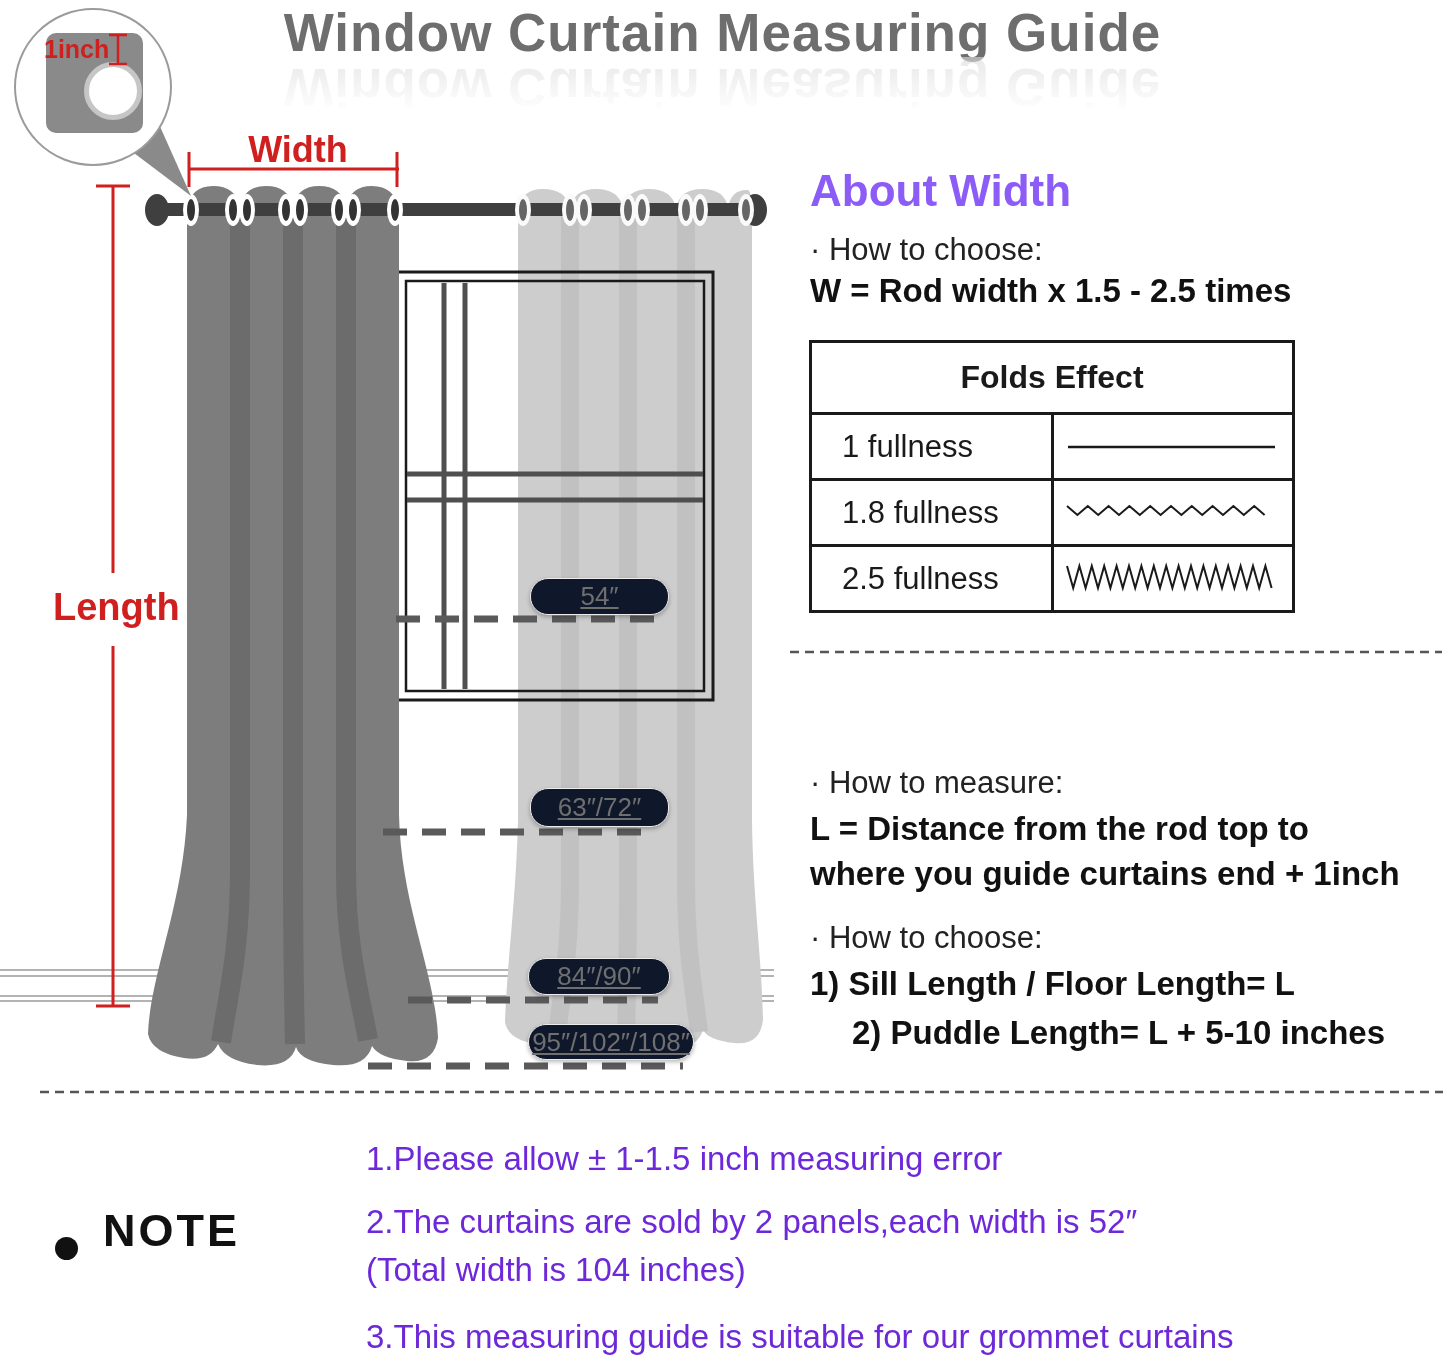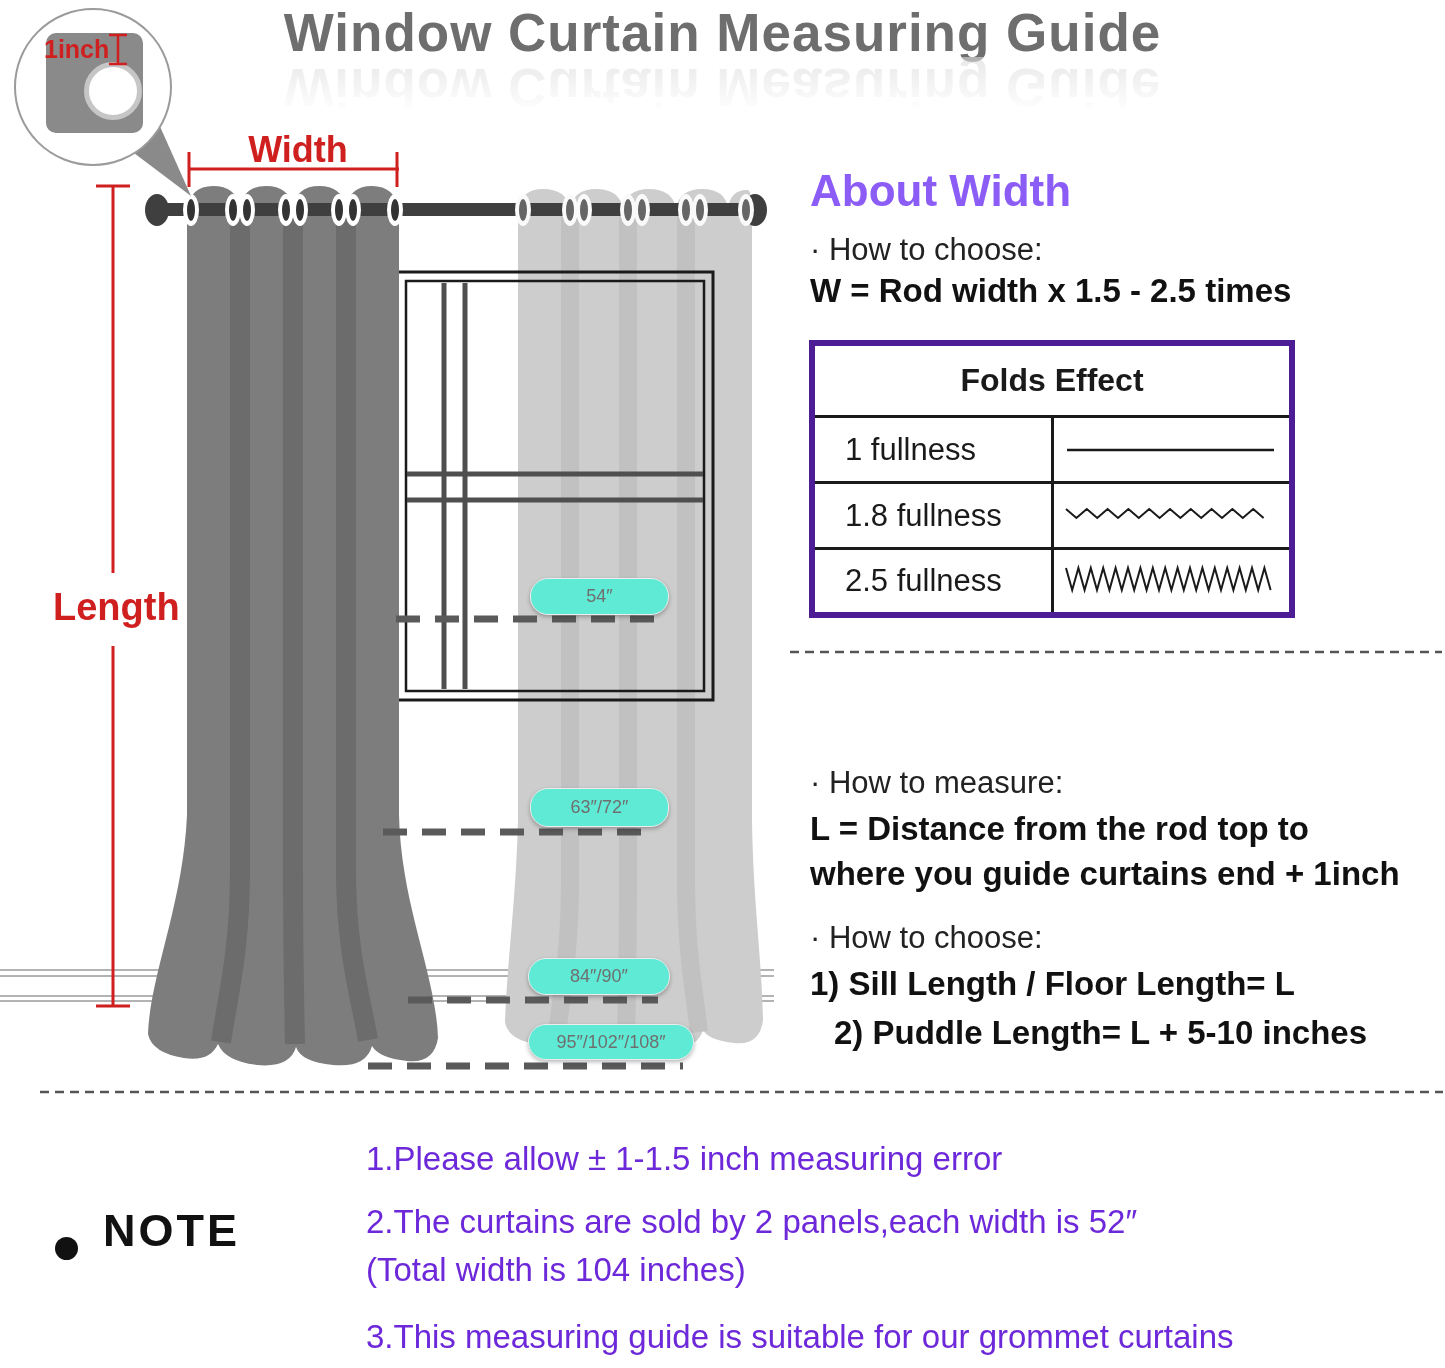--- a/index.html
+++ b/index.html
@@ -10,29 +10,29 @@
   .title{left:0;top:2px;width:100%;text-align:center;font-size:53px;font-weight:700;
          letter-spacing:1px;color:var(--title_gray,#6e6e6e);white-space:nowrap;}
   .title-reflect{left:0;top:57px;width:100%;text-align:center;font-size:53px;font-weight:700;
          letter-spacing:1px;color:var(--title_gray,#6e6e6e);transform:scaleY(-1);opacity:.28;
          white-space:nowrap;}
   .title-fade{left:0;top:57px;width:100%;height:70px;
          background:linear-gradient(to bottom,rgba(255,255,255,.45) 0%,#fff 80%);}
   
   .red-label{color:var(--red,#cf1f1f);font-weight:700;}
   
-  .pill{background:#5eead4;border:1px solid #ececec;border-radius:18px;
+  .pill{background:#0f172a;border:1px solid #ececec;border-radius:18px;
         box-shadow:0 2px 4px rgba(0,0,0,.28);color:var(--pill_text,#6f6f6f);
-        display:flex;align-items:center;justify-content:center;font-size:18px;}
+        display:flex;align-items:center;justify-content:center;font-size:26px;text-decoration:underline;}
   
   .h2{font-size:44px;font-weight:700;color:#8b5cf6;white-space:nowrap;}
   .body-line{font-size:31px;color:#222;white-space:nowrap;}
   .formula{font-size:33px;font-weight:600;color:#111;white-space:nowrap;}
   
-  .ftable{border:6px solid #4c1d95;border-collapse:collapse;table-layout:fixed;}
+  .ftable{border:3px solid #4c1d95;border-collapse:collapse;table-layout:fixed;}
   .ftable td,.ftable th{border:3px solid #1a1a1a;font-weight:400;}
   .ftable th{font-size:32px;font-weight:600;text-align:center;}
   .ftable td.lbl{font-size:31px;text-align:left;padding-left:30px;}
   .ftable td.fx{text-align:center;}
   
   .note-word{font-size:45px;font-weight:800;letter-spacing:3px;color:#111;white-space:nowrap;}
   .note-line{font-size:33px;color:#6d28d9;white-space:nowrap;}
   .dot{background:#111;border-radius:50%;}
   
   .tape-circle{border:2px solid #9b9b9b;border-radius:50%;background:#fff;}
@@ -261,21 +261,21 @@
       </td>
     </tr>
   </tbody>
     </table>
 
   <div class="abs formula" style="left:810px;top:810px;">L = Distance from the rod top to</div>
   <div class="abs body-line" style="left:810px;top:765px;">· How to measure:</div>
   <div class="abs formula" style="left:810px;top:855px;">where you guide curtains end + 1inch</div>
   <div class="abs body-line" style="left:810px;top:920px;">· How to choose:</div>
   <div class="abs formula" style="left:810px;top:965px;">1)  Sill Length / Floor Length= L</div>
-  <div class="abs formula" style="left:834px;top:1014px;">2)  Puddle Length= L + 5-10 inches</div>
+  <div class="abs formula" style="left:852px;top:1014px;">2)  Puddle Length= L + 5-10 inches</div>
 
   <div class="abs dot" style="left:55px;top:1237px;width:23px;height:23px;"></div>
   <div class="abs note-word" style="left:103px;top:1205px;">NOTE</div>
   <div class="abs note-line" style="left:366px;top:1140px;">1.Please allow ± 1-1.5 inch measuring error</div>
   <div class="abs note-line" style="left:366px;top:1203px;">2.The curtains are sold by 2 panels,each width is 52″</div>
   <div class="abs note-line" style="left:366px;top:1251px;">(Total width is 104 inches)</div>
   <div class="abs note-line" style="left:366px;top:1318px;">3.This measuring guide is suitable for our grommet curtains</div>
 
 </div>
 

